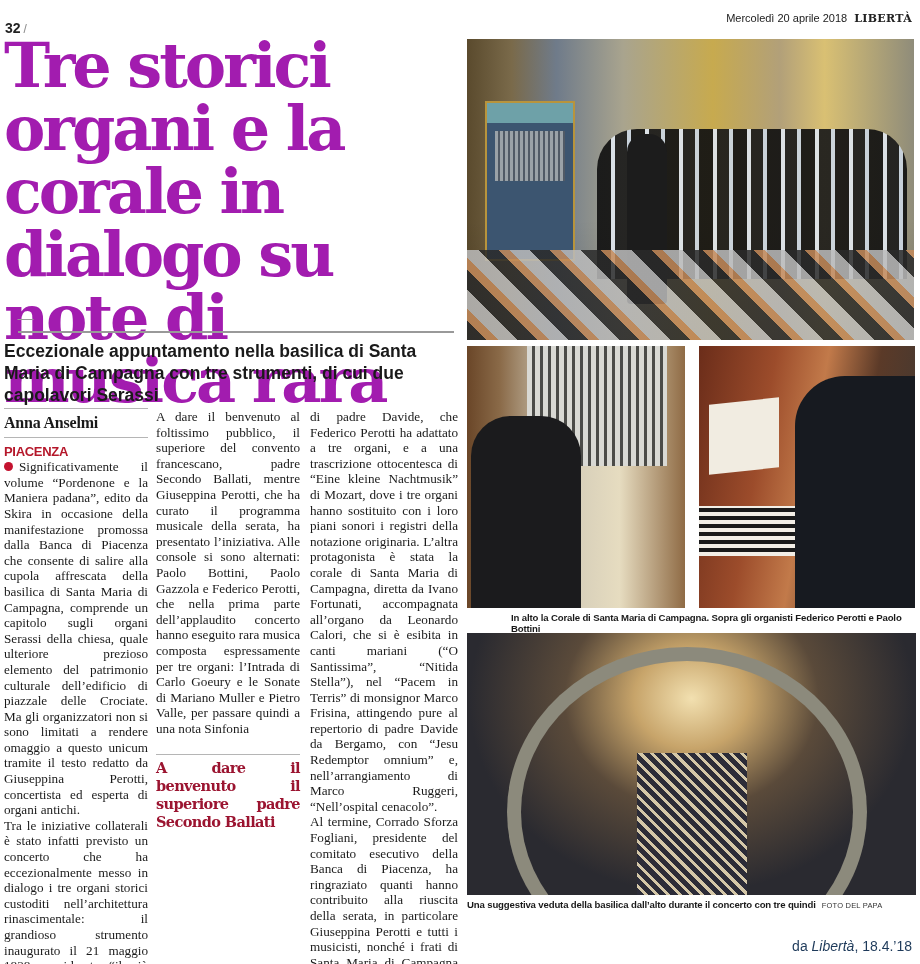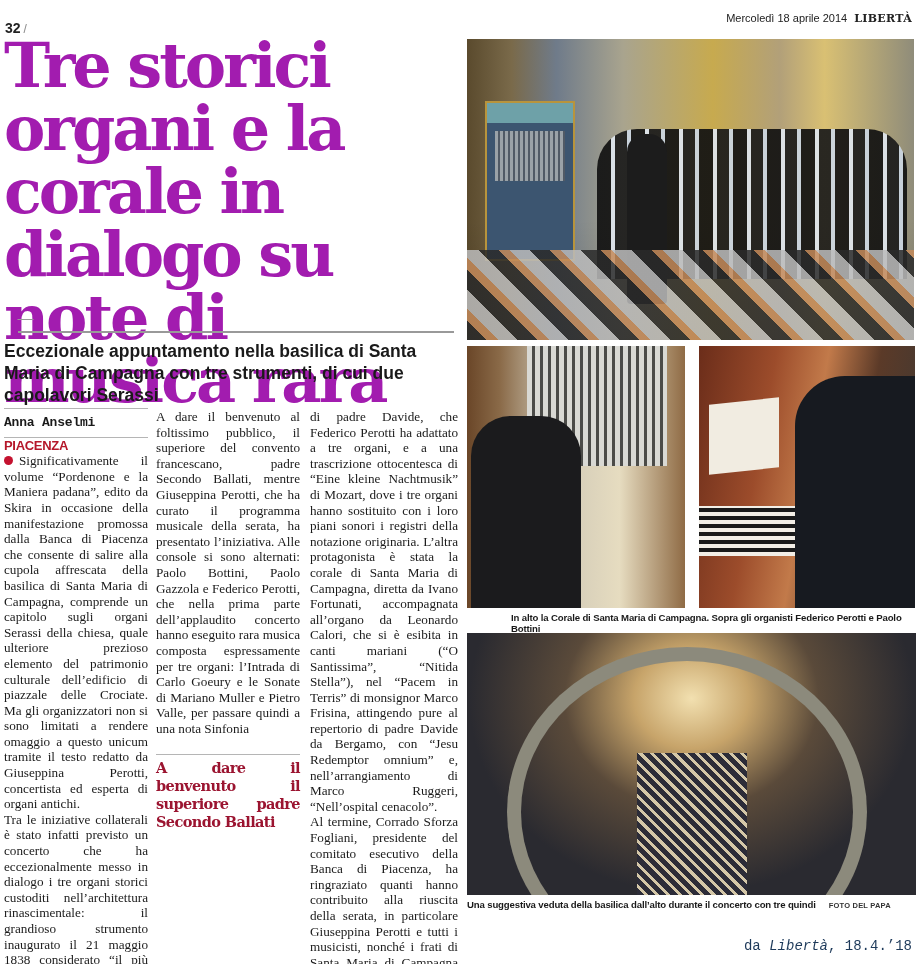--- a/index.html
+++ b/index.html
@@ -20,22 +20,22 @@
 
   .subhead { position: absolute; left: 4px; top: 340px; width: 450px; font-family: "Liberation Sans", sans-serif; font-size: 17.5px; line-height: 22px; color: #1a1a1a; }
 
   .col { position: absolute; top: 408px; font-family: "Liberation Serif", serif; font-size: 13.2px; line-height: 15.6px; text-align: justify; hyphens: auto; color: #1a1a1a; }
   .col p { text-indent: 0; }
   .col1 { left: 4px; width: 144px; }
   .col2 { left: 156px; width: 144px; top: 409px; }
   .col3 { left: 310px; width: 148px; top: 409px; }
 
   .rule-gray { height: 1px; background: #b5b5b5; }
-  .byline { font-family: Liberation Mono, monospace; font-weight: bold; font-size: 13px; padding: 6px 0 6px 0; letter-spacing: -.2px; }
-  .location { font-family: "Liberation Sans", sans-serif; font-weight: bold; font-size: 13px; color: #b5172a; letter-spacing: -.3px; }
+  .byline { font-family: Liberation Serif, serif; font-weight: bold; font-size: 16px; padding: 6px 0 6px 0; letter-spacing: -.2px; }
+  .location { font-family: "Liberation Sans", sans-serif; font-weight: bold; font-size: 13px; color: #b5172a; margin-top: 6px; letter-spacing: -.3px; }
   .bullet { display: inline-block; width: 9px; height: 9px; border-radius: 50%; background: #c4122f; margin-right: 6px; vertical-align: 0; }
 
   .pull-box { margin-top: 18px; }
   .pull { border-top: 1.5px solid #b5b5b5; padding: 4px 0 5px 0; font-family: "DejaVu Serif", serif; font-weight: bold; font-size: 14.5px; line-height: 18px; color: #9b1430; letter-spacing: -.6px; }
 
   .photo { position: absolute; overflow: hidden; }
   .photo-choir { left: 467px; top: 39px; width: 447px; height: 301px; background:
       linear-gradient(180deg, rgba(0,0,0,0) 60%, rgba(0,0,0,0.15) 100%),
       linear-gradient(90deg, #5a4a2d 0%, #7a6a4a 10%, #6f7b8a 20%, #a9a48e 35%, #c7aa4f 55%, #b2a079 70%, #d9c073 80%, #8f8c7a 100%); }
   .photo-choir .floor { position: absolute; left: 0; right: 0; bottom: 0; height: 90px;
@@ -56,34 +56,34 @@
 
   .photo-basilica { left: 467px; top: 633px; width: 449px; height: 262px; background:
       radial-gradient(ellipse at 50% 25%, #f2e0b0 0%, #c7a46a 18%, #5a4a3a 40%, #2a2a30 70%),
       #333; }
   .photo-basilica .arch { position: absolute; left: 40px; top: 14px; width: 360px; height: 330px; border: 14px solid #8c8a7c; border-radius: 50%; border-bottom-color: transparent; }
   .photo-basilica .nave { position: absolute; left: 170px; top: 120px; width: 110px; height: 142px; background: repeating-linear-gradient(45deg, #2c2c38 0 5px, #d4c7a8 5px 8px); }
 
   .caption { position: absolute; font-family: "Liberation Sans", sans-serif; font-weight: bold; font-size: 9.6px; color: #1a1a1a; letter-spacing: -.15px; }
   .caption1 { left: 467px; top: 612px; padding-left: 44px; }
   .caption2 { left: 467px; top: 899px; }
-  .caption2 .credit { font-weight: bold; font-size: 7.5px; color: #333; margin-left: 13px; letter-spacing: .2px; }
+  .caption2 .credit { font-weight: normal; font-size: 7.5px; color: #333; margin-left: 6px; letter-spacing: .2px; }
 
-  .source { position: absolute; right: 8px; top: 938px; font-family: Liberation Mono, monospace; font-size: 14px; color: #1e3a5a; }
+  .source { position: absolute; right: 8px; top: 938px; font-family: Liberation Sans, sans-serif; font-size: 14px; color: #1e3a5a; }
   .source i { font-style: italic; }
 </style>
 </head>
 <body>
 
 <div class="page-num">
   <span>32</span><span class="slash">/</span>
 </div>
 
 <div class="dateline">
-  <span>Mercoledì 18 aprile 2014</span>
+  <span>Mercoledì 20 aprile 2018</span>
   <span class="paper">LIBERTÀ</span>
 </div>
 
 <h1 class="headline">Tre storici organi e la corale in dialogo su note di musica rara</h1>
 
 <div class="divider">
   <span class="tick"></span>
   <span class="line"></span>
 </div>
 

